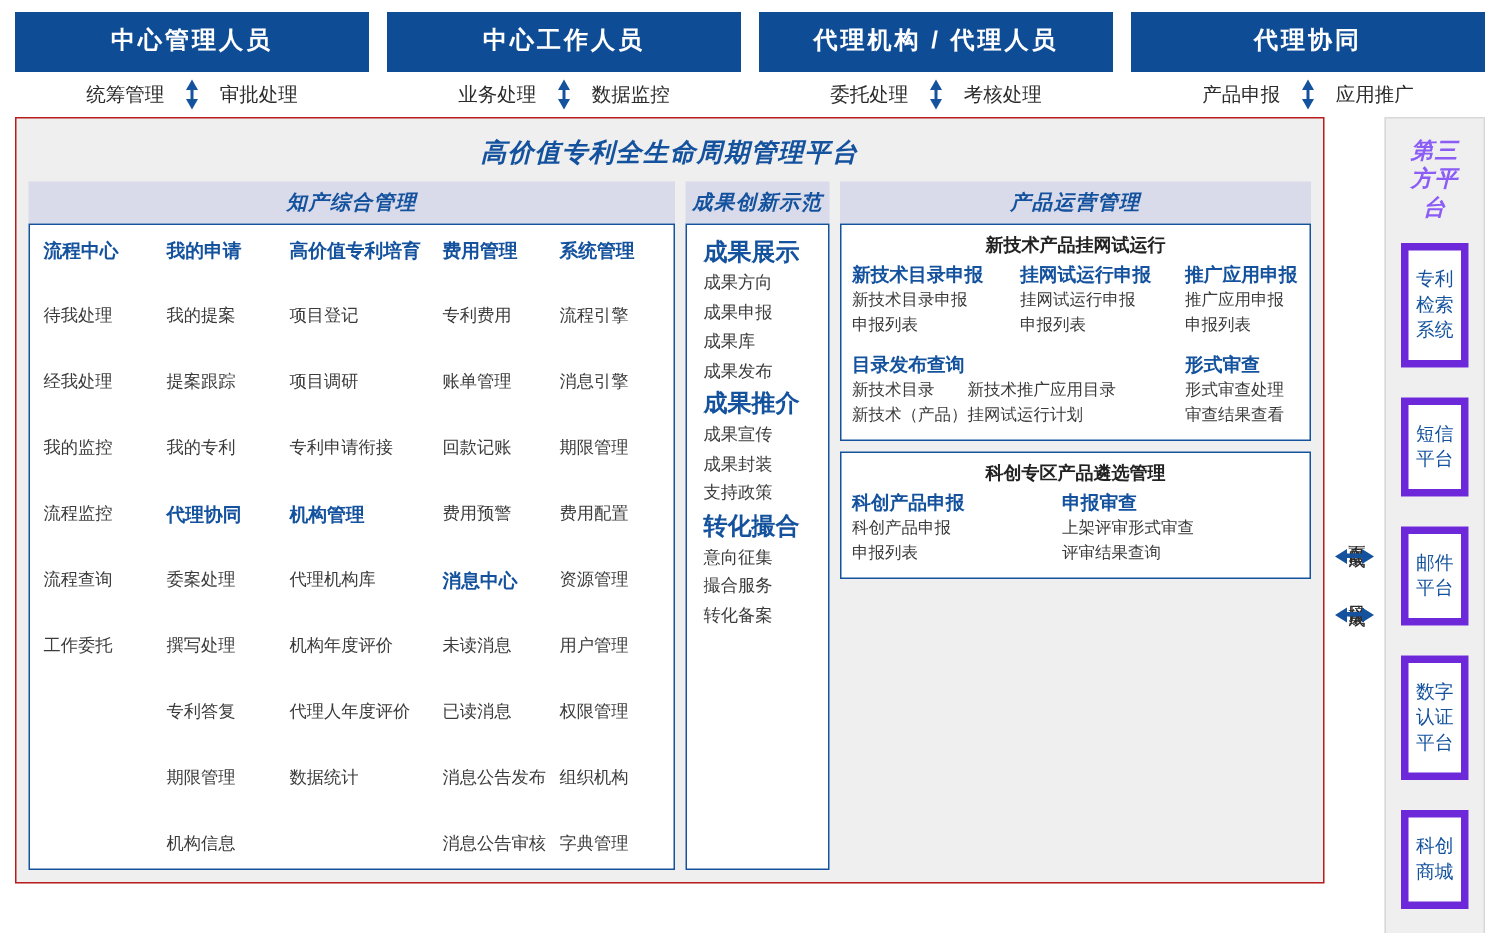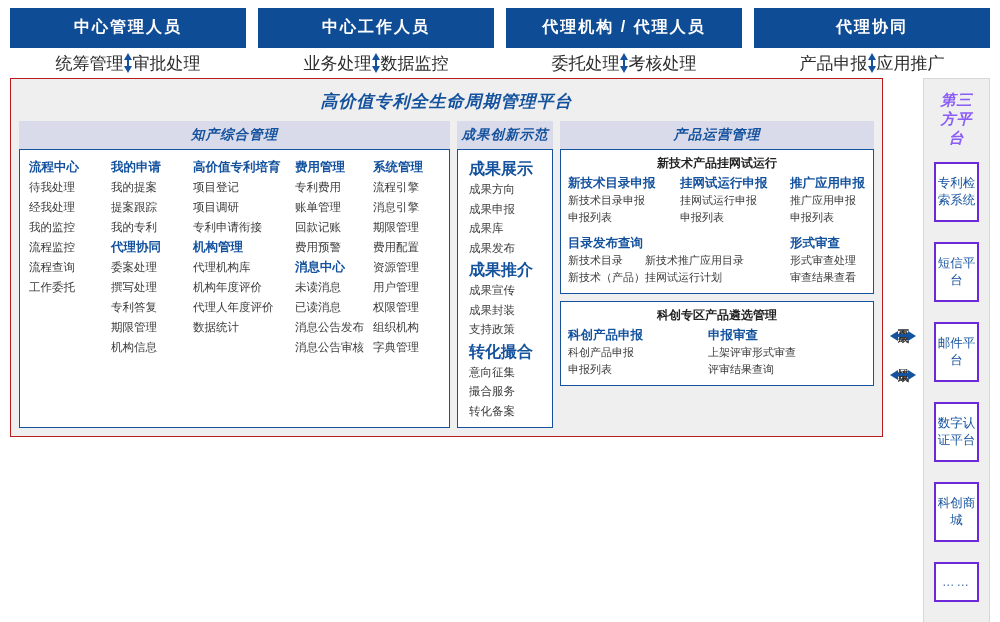--- a/index.html
+++ b/index.html
@@ -22,23 +22,23 @@
     background: #0F4C96;
     color: #ffffff;
     text-align: center;
     font-size: 16px;
     font-weight: bold;
     letter-spacing: 2px;
     padding: 9px 0 10px 0;
   }
   .role-acts {
     display: flex; align-items: center; justify-content: center;
-    gap: 0;
+    gap: 14px;
     height: 30px;
-    font-size: 17px;
+    font-size: 13px;
     color: #2b2b2b;
   }
   .updown {
     display: inline-block; width: 9px; height: 20px;
     position: relative; flex: 0 0 auto;
   }
   .updown::before, .updown::after {
     content: ""; position: absolute; left: 0;
     border-left: 4.5px solid transparent;
     border-right: 4.5px solid transparent;
@@ -99,21 +99,21 @@
   }
   .itm {
     color: #3b3b3b;
     font-size: 11.5px;
     line-height: 20px;
     white-space: nowrap;
   }
 
   
   #sec-zhichan .sec-body { padding-left: 9px; }
-  #sec-zhichan .col { width: 82px; }
+  #sec-zhichan .col { width: 82px; gap: 24px; }
   #sec-zhichan .col:nth-child(3) { width: 102px; }
   #sec-zhichan .col:nth-child(4) { width: 78px; }
   #sec-zhichan .col:nth-child(5) { width: 70px; }
 
   
   #sec-chengguo { width: 96px; }
   #sec-chengguo .sec-body { padding-left: 11px; }
   #sec-chengguo .grp { font-size: 16px; line-height: 23px; }
   #sec-chengguo .itm { line-height: 19.5px; }
 
@@ -178,21 +178,21 @@
     padding: 8px 10px 12px 10px;
     display: flex; flex-direction: column;
   }
   .tp-title {
     text-align: center; color: #8b5cf6;
     font-weight: bold; font-style: italic;
     font-size: 15px; letter-spacing: 1px;
     padding: 4px 0 14px 0;
   }
   .tp-item {
-    border: 2px solid #6d28d9;
+    border: 5px solid #6d28d9;
     background: #ffffff;
     color: #14529E;
     text-align: center;
     font-size: 12.5px;
     padding: 11px 0;
     margin-bottom: 20px;
   }
   .tp-item.dots { color: #4a6fb0; letter-spacing: 2px; }
 </style>
 </head>

